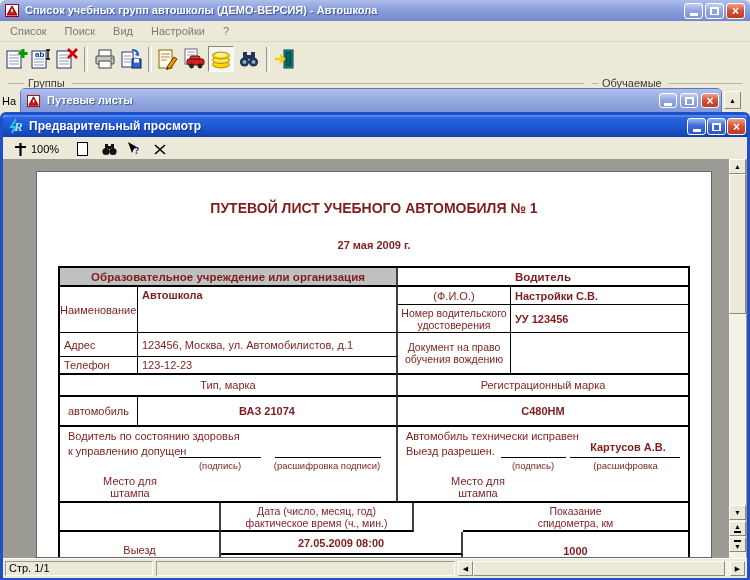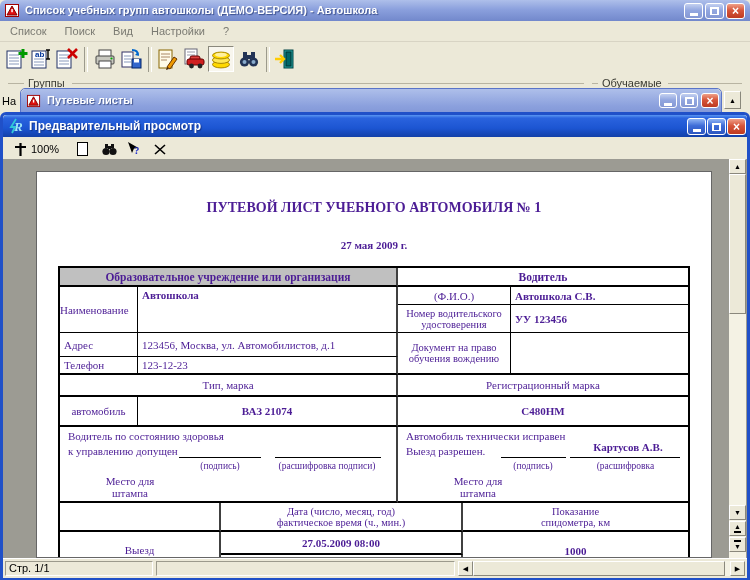--- a/index.html
+++ b/index.html
@@ -33,22 +33,22 @@
   .scb{background:#ECE9D8;border:1px solid;border-color:#FFFFFF #8A887C #8A887C #FFFFFF;
        box-sizing:border-box;display:flex;flex-direction:column;align-items:center;justify-content:center;
        font-size:7px;color:#000;line-height:1}
   .sc-track{background:#F4F2E4}
   .sc-thumb{background:#ECE9D8;border:1px solid;border-color:#FFFFFF #8A887C #8A887C #FFFFFF;box-sizing:border-box}
   .pgbar{width:7px;height:2px;background:#000;margin:1px 0}
   
   .sunken{border:1px solid;border-color:#9C9A8C #FFFFFF #FFFFFF #9C9A8C;background:#ECE9D8;box-sizing:border-box}
   
   .page{background:#fff;border:1px solid #666;box-sizing:border-box;overflow:hidden}
-  .c{position:absolute;box-sizing:border-box;font-family:Liberation Serif, serif;
-     font-size:11px;color:#4c1d95;overflow:hidden}
+  .c{position:absolute;box-sizing:border-box;font-family:Liberation Sans, sans-serif;
+     font-size:11px;color:#7f1d1d;overflow:hidden}
   .bb1{border-bottom:1px solid #000}.bb2{border-bottom:2px solid #000}
   .br1{border-right:1px solid #000}.br2{border-right:2px solid #404040}
   .ctr{display:flex;align-items:center;justify-content:center;text-align:center}
   .cv{display:flex;align-items:center}
   .b{font-weight:bold}
   .pl{white-space:pre-line}
   .small{font-size:9.5px}
   .uline{position:absolute;border-bottom:1px solid #000;height:2px}
 </style>
 </head>
@@ -265,21 +265,21 @@
       <div class="c b ctr" style="left:21px;top:27px;width:632px;height:18px;font-size:14px">ПУТЕВОЙ ЛИСТ УЧЕБНОГО АВТОМОБИЛЯ № 1</div>
       <div class="c b ctr" style="left:21px;top:66px;width:632px;height:14px">27 мая 2009 г.</div>
 
       <div class="abs" style="left:21px;top:94px;width:632px;height:316px;border:2px solid #000;box-sizing:border-box">
         <div class="c br2 bb2 ctr b" style="left:0;top:0;width:338px;height:19px;background:#C0C0C0;font-size:11.5px">Образовательное учреждение или организация</div>
         <div class="c bb2 ctr b" style="left:338px;top:0;width:290px;height:19px;font-size:11.5px">Водитель</div>
 
         <div class="c br1 bb1 cv" style="left:0;top:19px;width:78px;height:46px;">Наименование</div>
         <div class="c br2 bb1 b" style="left:78px;top:19px;width:260px;height:46px;padding:2px 0 0 4px">Автошкола</div>
         <div class="c br1 bb1 ctr" style="left:338px;top:19px;width:113px;height:18px">(Ф.И.О.)</div>
-        <div class="c bb1 b cv" style="left:451px;top:19px;width:177px;height:18px;padding-left:4px">Автошкола С.В.</div>
+        <div class="c bb1 b cv" style="left:451px;top:19px;width:177px;height:18px;padding-left:4px">Настройки С.В.</div>
         <div class="c br1 bb1 ctr pl" style="left:338px;top:37px;width:113px;height:28px;font-size:10.5px">Номер водительского
 удостоверения</div>
         <div class="c bb1 b cv" style="left:451px;top:37px;width:177px;height:28px;padding-left:4px">УУ 123456</div>
 
         <div class="c br1 bb1 cv" style="left:0;top:65px;width:78px;height:24px;padding-left:4px">Адрес</div>
         <div class="c br2 bb1 cv" style="left:78px;top:65px;width:260px;height:24px;padding-left:4px">123456, Москва, ул. Автомобилистов, д.1</div>
         <div class="c br1 bb2 ctr pl" style="left:338px;top:65px;width:113px;height:42px;font-size:10.5px">Документ на право
 обучения вождению</div>
         <div class="c bb2" style="left:451px;top:65px;width:177px;height:42px"></div>
 
@@ -309,21 +309,21 @@
           <div class="uline" style="left:103px;top:28px;width:65px"></div>
           <div class="c small ctr" style="left:95px;top:33px;width:80px;height:11px">(подпись)</div>
           <div class="c b ctr" style="left:178px;top:13px;width:104px;height:13px">Картусов А.В.</div>
           <div class="uline" style="left:172px;top:28px;width:110px"></div>
           <div class="c small ctr" style="left:180px;top:33px;width:95px;height:11px">(расшифровка</div>
           <div class="c ctr pl" style="left:30px;top:46px;width:100px;height:28px">Место для
 штампа</div>
         </div>
 
         <div class="c br2 bb2" style="left:0;top:235px;width:161px;height:29px"></div>
-        <div class="c br2 bb2 ctr pl" style="left:161px;top:235px;width:242px;height:29px;font-size:10.5px">Дата (число, месяц, год)
+        <div class="c br2 bb2 ctr pl" style="left:161px;top:235px;width:193px;height:29px;font-size:10.5px">Дата (число, месяц, год)
 фактическое время (ч., мин.)</div>
         <div class="c bb2 ctr pl" style="left:403px;top:235px;width:225px;height:29px;font-size:10.5px">Показание
 спидометра, км</div>
 
         <div class="c br2 bb2 ctr" style="left:0;top:264px;width:161px;height:38px">Выезд</div>
         <div class="c br2 bb2 ctr b" style="left:161px;top:264px;width:242px;height:23px">27.05.2009  08:00</div>
         <div class="c bb2 ctr b" style="left:403px;top:264px;width:225px;height:40px">1000</div>
 
         <div class="c br2 ctr" style="left:0;top:287px;width:161px;height:23px">Возврат</div>
         <div class="c br2 b cv" style="left:161px;top:287px;width:242px;height:23px;white-space:pre;padding-left:18px">"      "                                      20      г.  19:00</div>

